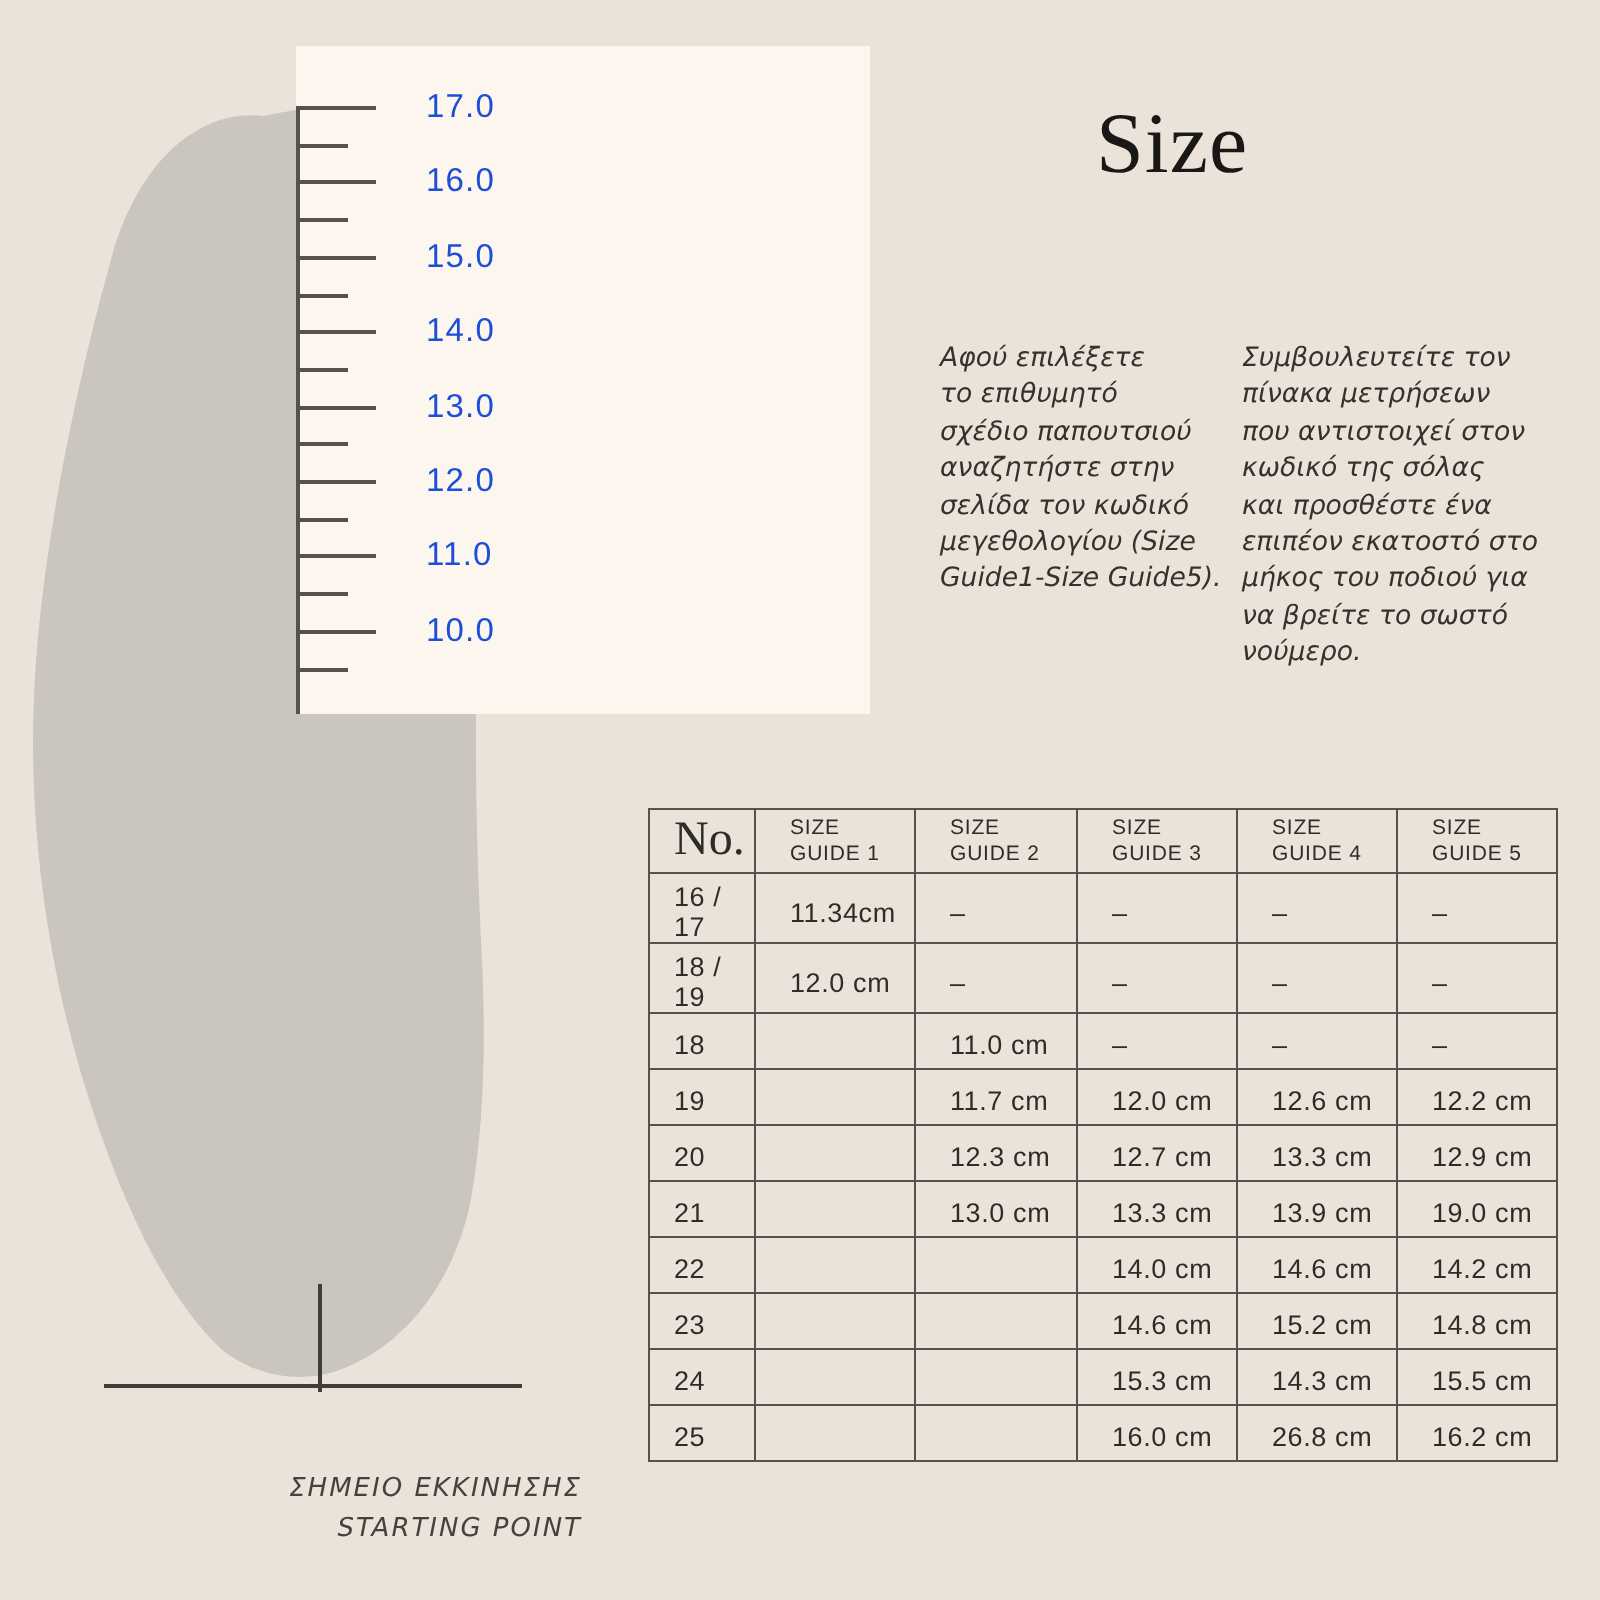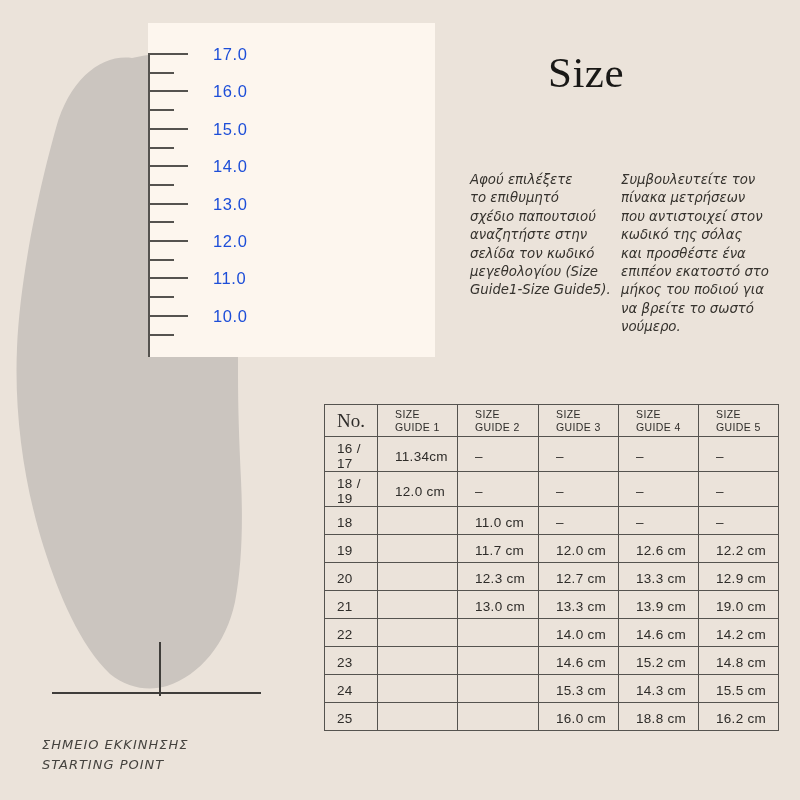--- a/index.html
+++ b/index.html
@@ -49,34 +49,34 @@
   }
   .size-table th, .size-table td {
     border:1px solid var(--rule,#55534f);
     text-align:left; vertical-align:middle; overflow:hidden;
   }
   .size-table thead th {
     height:31px; font-weight:normal; font-size:10.5px; letter-spacing:.4px;
     line-height:13px; padding:0 4px 0 17px; white-space:pre-line; color:#2e2c29;
   }
   .size-table thead th.no-col {
-    font-family:"Liberation Serif", serif; font-size:19px; letter-spacing:0;
+    font-family:"Liberation Serif", serif; font-size:24px; letter-spacing:0;
     padding-left:12px; line-height:21px;
   }
   .size-table tbody td {
     height:23px; font-size:13.5px; letter-spacing:.3px;
     padding:4px 4px 0 17px; color:#2e2c29;
   }
   .size-table tbody td.no-cell { padding-left:12px; }
 
   
   .start-vline { position:absolute; left:159px; top:642px; width:2px; height:54px; background:#3f3d3a; }
   .start-hline { position:absolute; left:52px;  top:692px; width:209px; height:2px; background:#3f3d3a; }
   .caption {
-    position:absolute; left:42px; top:735px; width:235px; text-align:left;
+    position:absolute; left:56px; top:735px; width:235px; text-align:right;
     font-family:"DejaVu Sans","Liberation Sans",sans-serif;
     font-style:italic; font-size:13px; letter-spacing:1px; line-height:20px; color:#44423e;
   }
 </style>
 </head>
 <body>
 
 <div class="canvas">
 
   <svg class="foot-svg" width="240" height="650" viewBox="0 0 240 650">
@@ -240,21 +240,21 @@
           <td></td>
           <td>15.3 cm</td>
           <td>14.3 cm</td>
           <td>15.5 cm</td>
         </tr>
         <tr>
           <td class="no-cell">25</td>
           <td></td>
           <td></td>
           <td>16.0 cm</td>
-          <td>18.8 cm</td>
+          <td>26.8 cm</td>
           <td>16.2 cm</td>
         </tr>
       </tbody>
   </table>
 
   <div class="start-vline"></div>
   <div class="start-hline"></div>
 
   <div class="caption">
     <div>ΣΗΜΕΙΟ ΕΚΚΙΝΗΣΗΣ</div>

